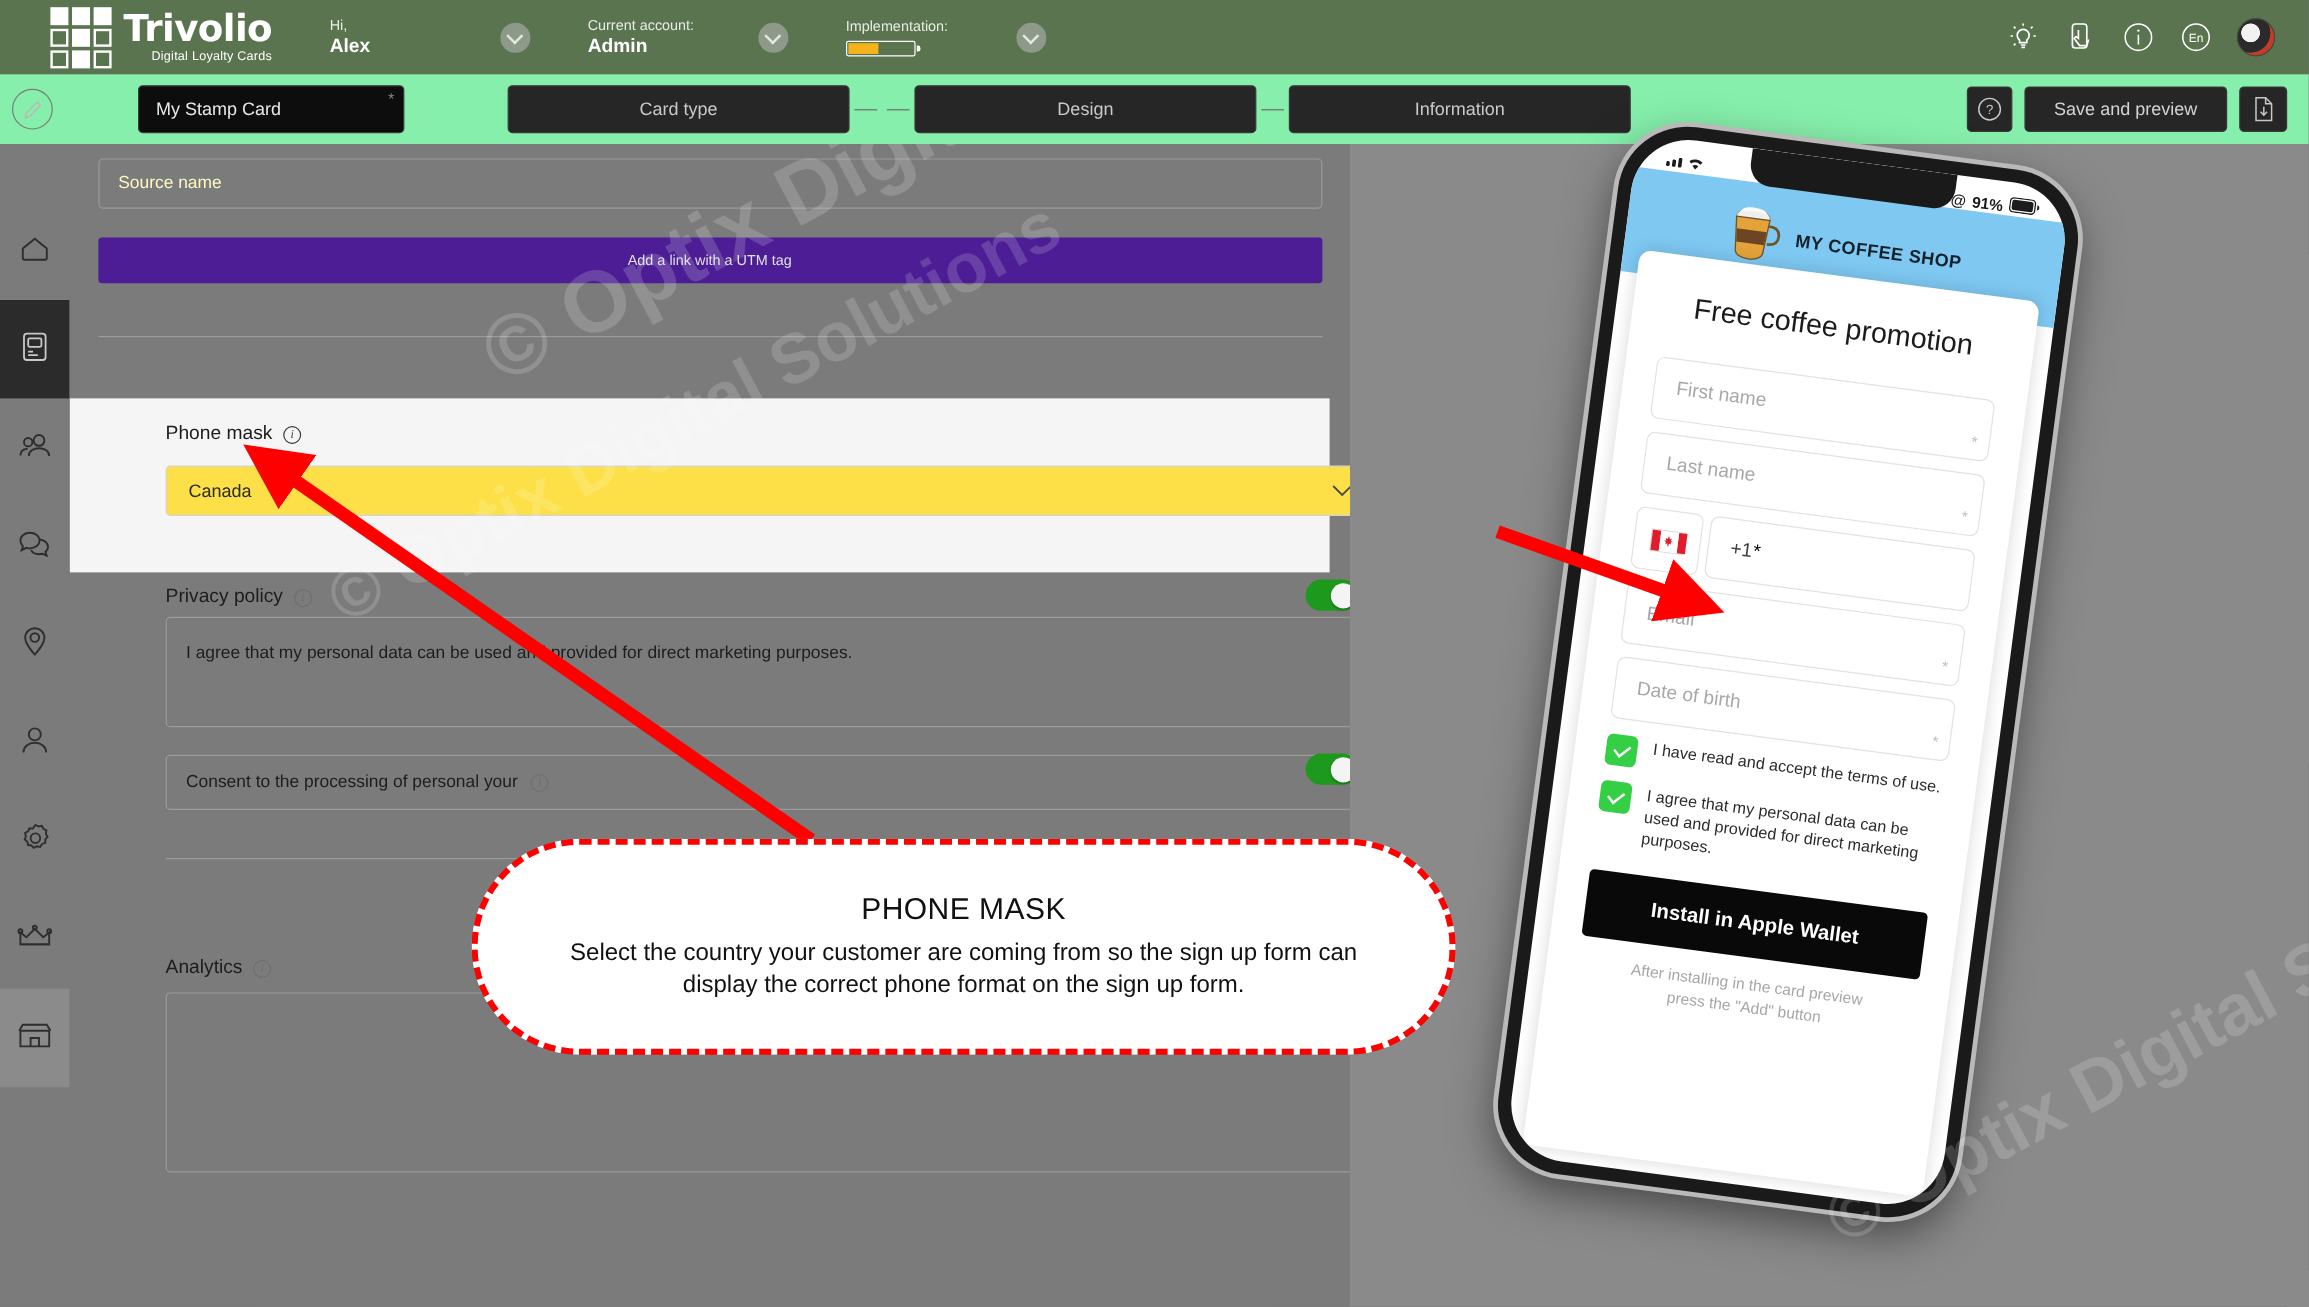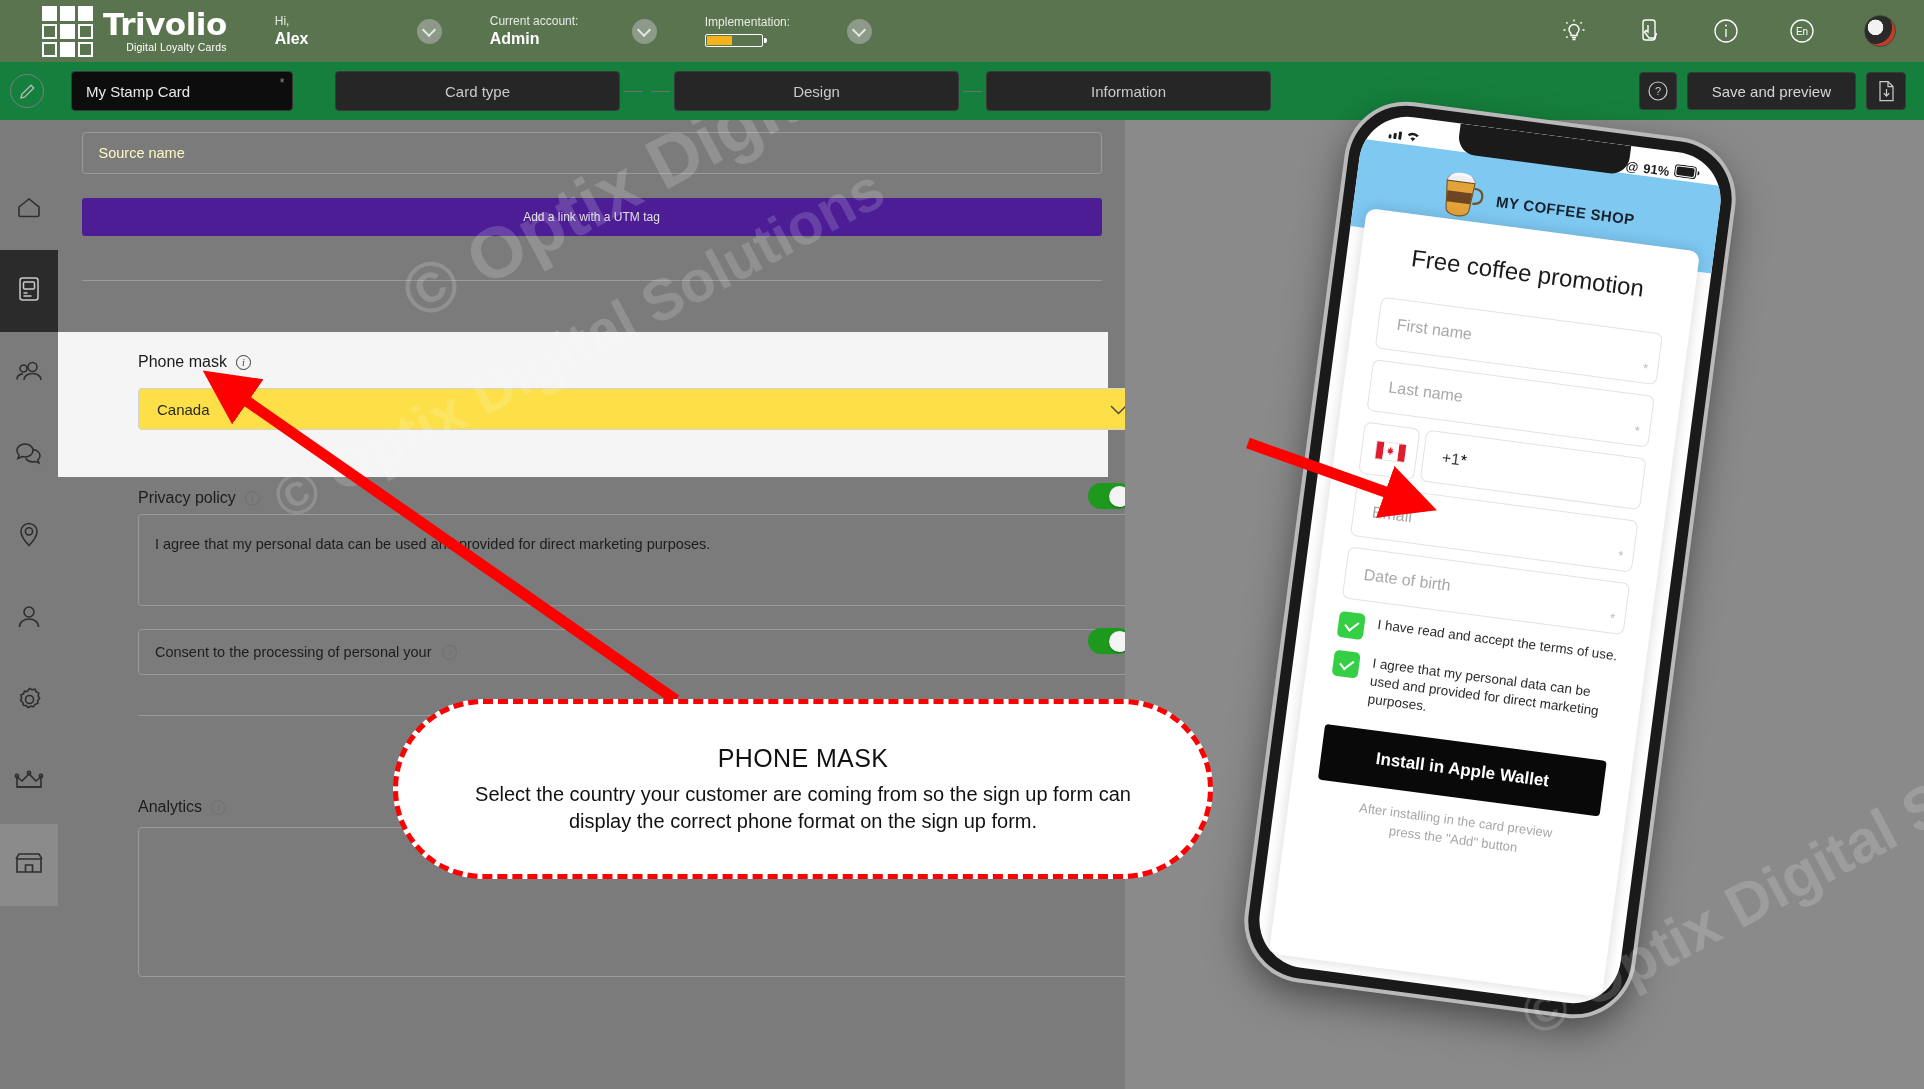--- a/index.html
+++ b/index.html
@@ -50,33 +50,33 @@
   }
   .progbar::after {
     content:""; position:absolute; left:1px; top:1px; bottom:1px;
     width: 45%; background: #f5b31b;
   }
   .progbar::before{
     content:""; position:absolute; right:-5px; top:3px; width:3px; height:5px;
     background:#ffffff; border-radius:0 2px 2px 0;
   }
 
-  .hdr-icons { position: absolute; right: 28px; display: flex; align-items: center; gap: 48px; }
+  .hdr-icons { position: absolute; right: 28px; display: flex; align-items: center; gap: 20px; }
   .hicon { width: 28px; height: 28px; display:flex; align-items:center; justify-content:center; }
   .hicon svg { display:block; }
   .avatar {
     width: 32px; height: 32px; border-radius: 50%;
     background: radial-gradient(circle at 35% 38%, #f2f2f2 0 28%, #2a2a2a 30% 60%, #c43b2a 62% 100%);
     border: 1px solid #3d4b38;
   }
 
   
   .navbar {
     position: absolute; left: 0; top: 62px; width: 1924px; height: 58px;
-    background: #15803d; display: flex; align-items: center;
+    background: #86efac; display: flex; align-items: center; gap: 44px;
   }
   .pencil-btn {
     width: 34px; height: 34px; border-radius: 50%;
     border: 1.5px solid #7d7d7d; margin-left: 10px;
     display: flex; align-items: center; justify-content: center;
   }
   .stampcard {
     margin-left: 27px; width: 222px; height: 40px; background: #0d0d0d;
     border: 1px solid #3a3a3a; border-radius: 4px;
     display: flex; align-items: center; position: relative;

